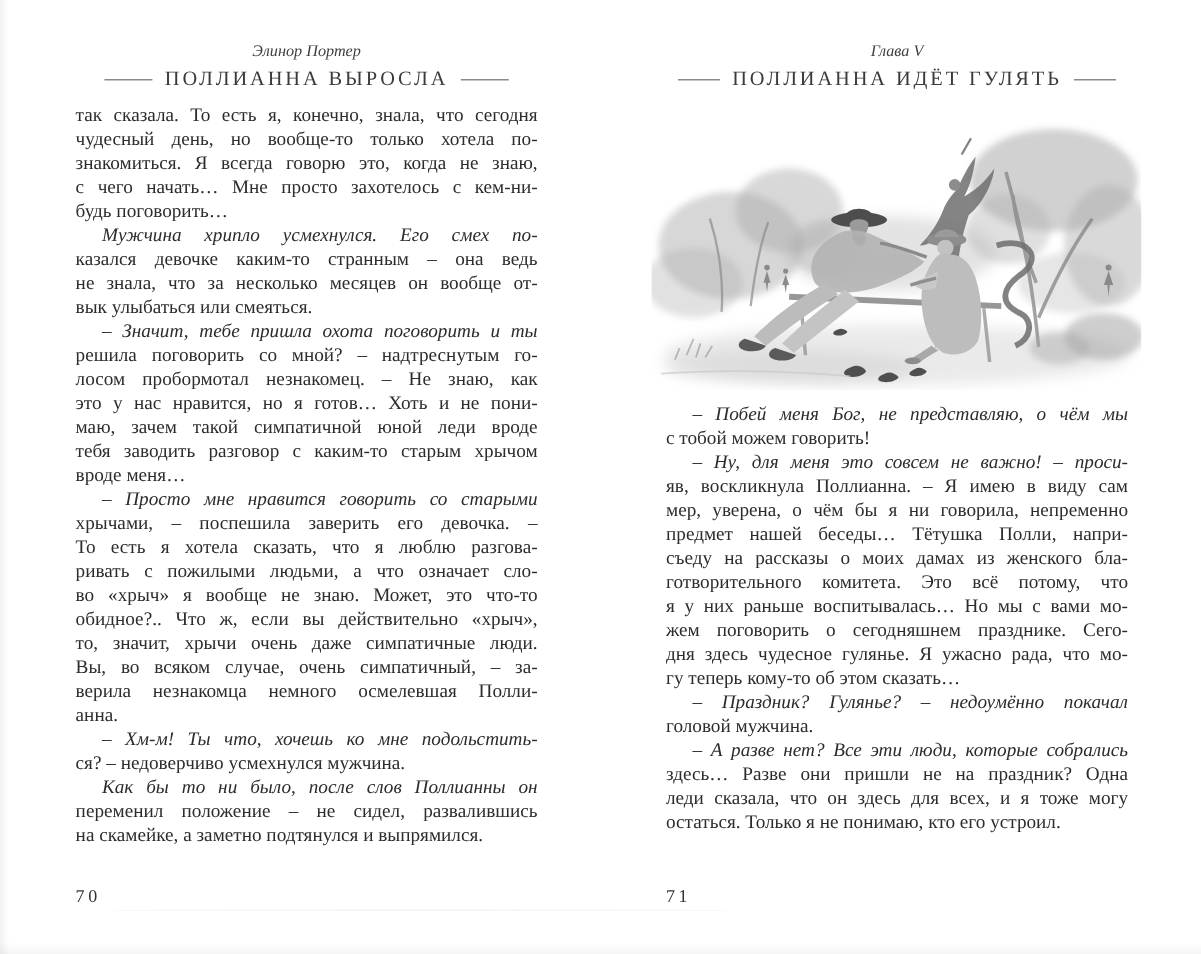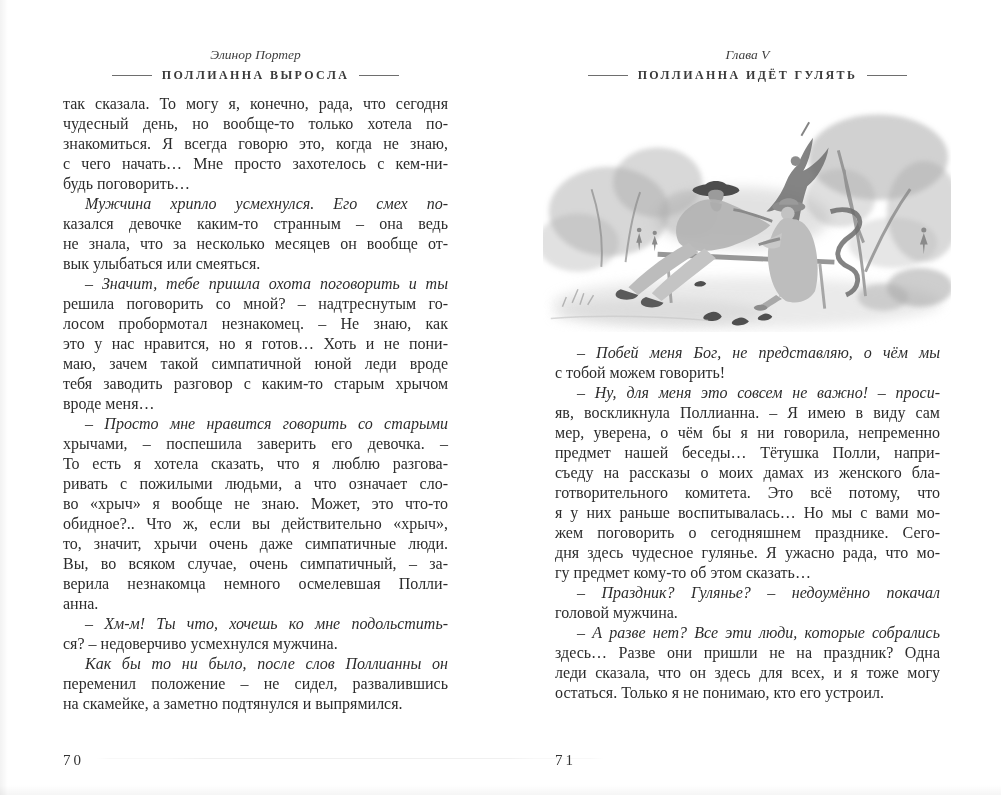--- a/index.html
+++ b/index.html
@@ -11,29 +11,29 @@
   }
   .spread { position: relative; width: 1001px; height: 795px; background: #fff; }
   
   .edge-left { position:absolute; left:0; top:0; width:8px; height:795px;
     background: linear-gradient(to right, rgba(0,0,0,0.05), rgba(0,0,0,0)); }
   .edge-bottom { position:absolute; left:0; bottom:0; width:1001px; height:10px;
     background: linear-gradient(to top, rgba(0,0,0,0.04), rgba(0,0,0,0)); }
   .page-edge-line { position:absolute; left:90px; top:758px; width:520px; height:1px;
     background: rgba(0,0,0,0.06); border-radius: 50%; }
 
-  .page { position: absolute; top: 46px; width: 385px; height: 735px; }
+  .page { position: absolute; top: 34px; width: 385px; height: 735px; }
   .page.left  { left: 63px; }
   .page.right { left: 555px; }
 
   .pagehead { text-align: center; color: #3d3d3d; }
   .head-italic { font-style: italic; font-size: 13.5px; color: #3f3f3f; line-height: 17px; }
   .titlerow { display: flex; align-items: center; justify-content: center; margin-top: 5px; }
   .titlerow .rule { width: 40px; height: 1px; background: #6e6e6e; margin: 0 10px; }
-  .ptitle { font-size: 12px; letter-spacing: 2.4px; color: #3a3a3a; font-weight: 700; white-space: nowrap; }
+  .ptitle { font-size: 17px; letter-spacing: 2.4px; color: #3a3a3a; font-weight: 400; white-space: nowrap; }
 
   .bodytext { margin-top: 11px; color: #2c2c2c; font-size: 16px; }
   .para { margin: 0; }
   .tline {
     line-height: 20px;
     text-align: justify;
     text-align-last: justify;
     white-space: normal;
   }
   .tline.lastline { text-align: left; text-align-last: left; }
@@ -59,21 +59,21 @@
     <div class="pagehead">
       <div class="head-italic">Элинор Портер</div>
       <div class="titlerow">
         <span class="rule"></span>
         <span class="ptitle">ПОЛЛИАННА ВЫРОСЛА</span>
         <span class="rule"></span>
       </div>
     </div>
     <div class="bodytext" id="left-body">
         <div class="para">
-          <div class="tline">так сказала. То могу я, конечно, рада, что сегодня</div>
+          <div class="tline">так сказала. То есть я, конечно, знала, что сегодня</div>
           <div class="tline">чудесный день, но вообще-то только хотела по-</div>
           <div class="tline">знакомиться. Я всегда говорю это, когда не знаю,</div>
           <div class="tline">с чего начать… Мне просто захотелось с кем-ни-</div>
           <div class="tline lastline">будь поговорить…</div>
         </div>
         <div class="para">
           <div class="tline indent">Мужчина хрипло усмехнулся. Его смех по-</div>
           <div class="tline">казался девочке каким-то странным – она ведь</div>
           <div class="tline">не знала, что за несколько месяцев он вообще от-</div>
           <div class="tline lastline">вык улыбаться или смеяться.</div>
@@ -226,21 +226,21 @@
         <div class="para">
           <div class="tline indent">– Ну, для меня это совсем не важно! – проси-</div>
           <div class="tline">яв, воскликнула Поллианна. – Я имею в виду сам</div>
           <div class="tline">мер, уверена, о чём бы я ни говорила, непременно</div>
           <div class="tline">предмет нашей беседы… Тётушка Полли, напри-</div>
           <div class="tline">съеду на рассказы о моих дамах из женского бла-</div>
           <div class="tline">готворительного комитета. Это всё потому, что</div>
           <div class="tline">я у них раньше воспитывалась… Но мы с вами мо-</div>
           <div class="tline">жем поговорить о сегодняшнем празднике. Сего-</div>
           <div class="tline">дня здесь чудесное гулянье. Я ужасно рада, что мо-</div>
-          <div class="tline lastline">гу предмет кому-то об этом сказать…</div>
+          <div class="tline lastline">гу теперь кому-то об этом сказать…</div>
         </div>
         <div class="para">
           <div class="tline indent">– Праздник? Гулянье? – недоумённо покачал</div>
           <div class="tline lastline">головой мужчина.</div>
         </div>
         <div class="para">
           <div class="tline indent">– А разве нет? Все эти люди, которые собрались</div>
           <div class="tline">здесь… Разве они пришли не на праздник? Одна</div>
           <div class="tline">леди сказала, что он здесь для всех, и я тоже могу</div>
           <div class="tline lastline">остаться. Только я не понимаю, кто его устроил.</div>

